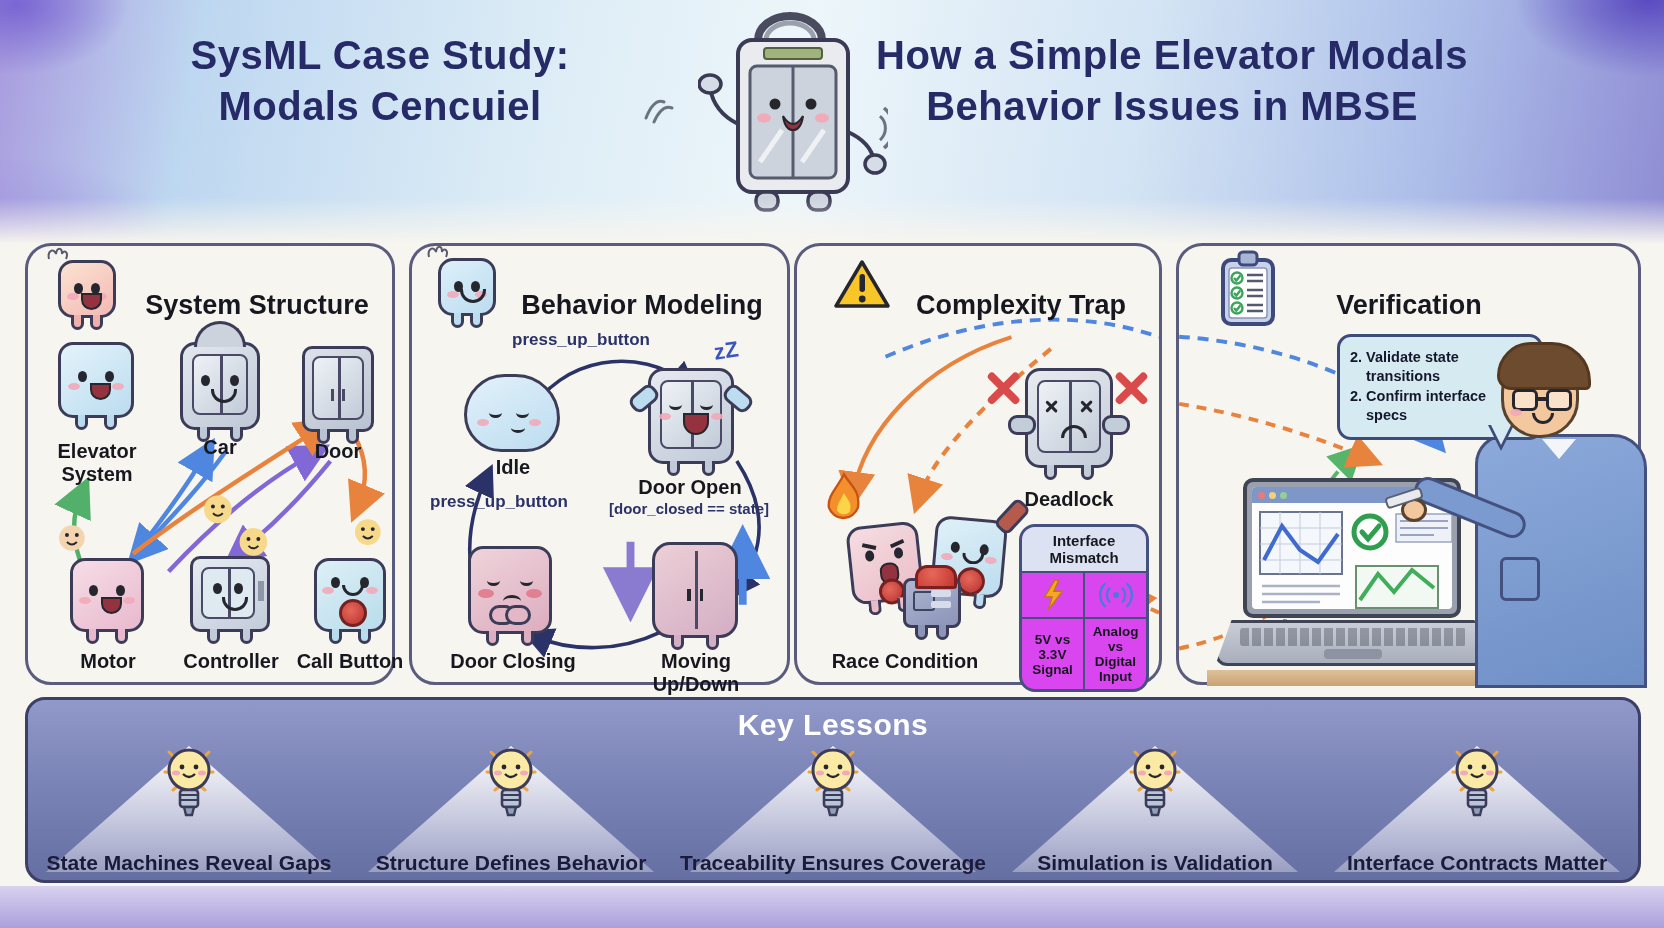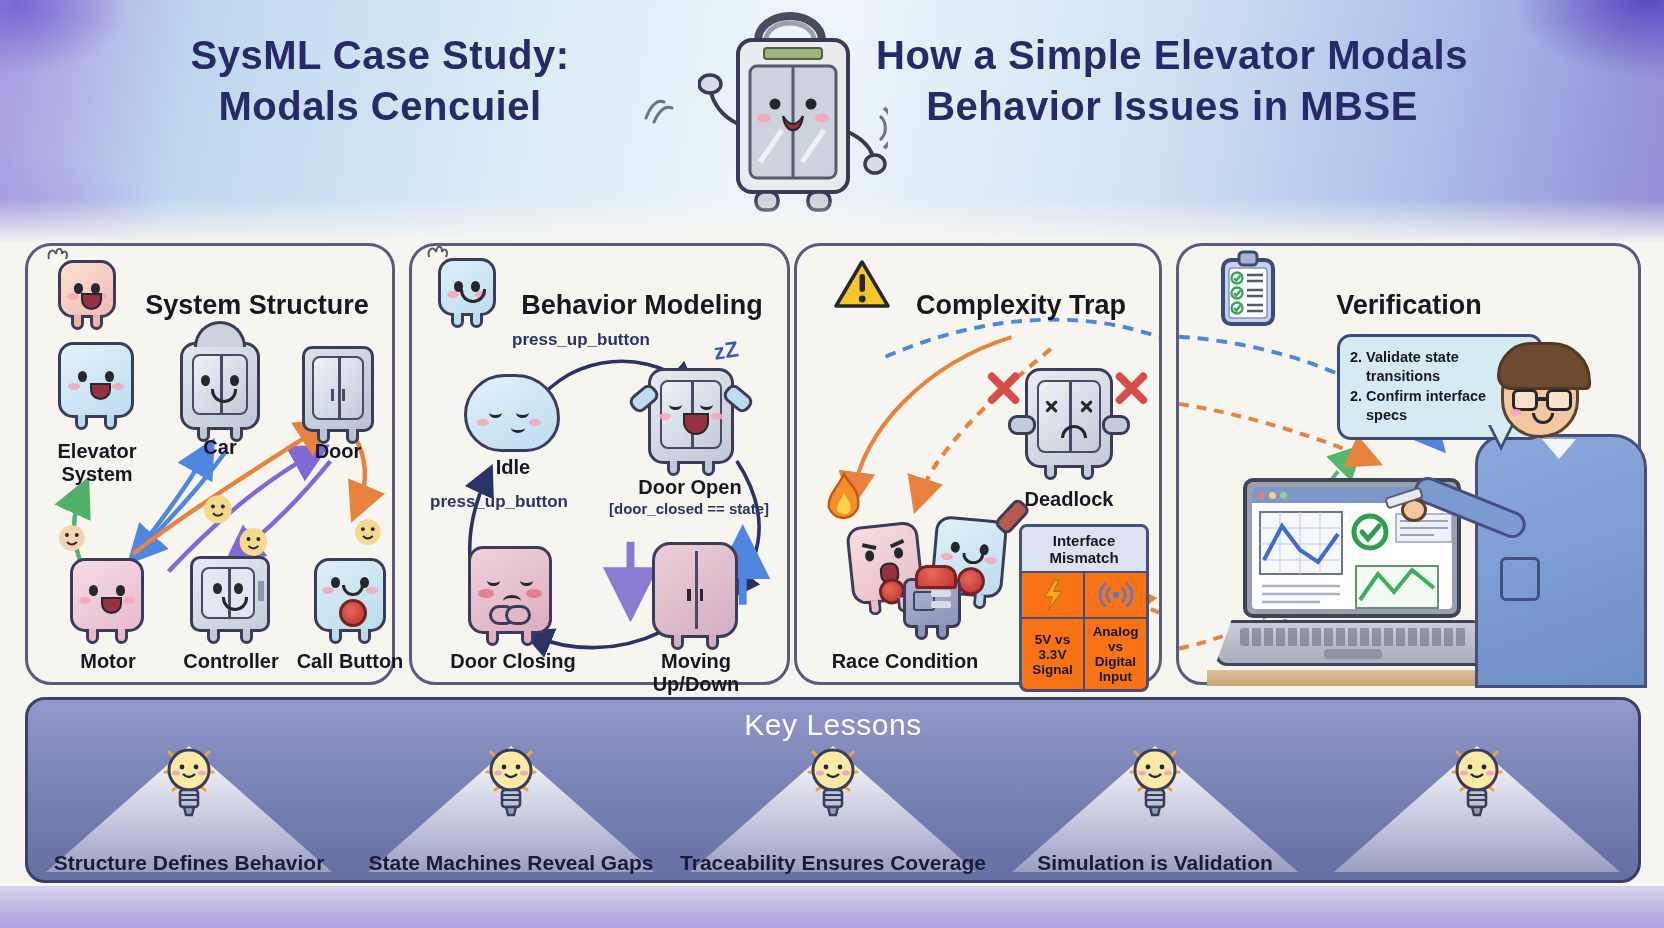--- a/index.html
+++ b/index.html
@@ -48,22 +48,22 @@
   .arch{position:absolute;left:50%;transform:translateX(-50%);top:-24px;width:52px;height:26px;
     background:#cdd3dd;border:3px solid #3c3c59;border-bottom:none;border-radius:26px 26px 0 0;box-sizing:border-box;}
   .tuft{position:absolute;left:50%;transform:translateX(-50%);top:-15px;width:26px;height:15px;}
 
   .char-label{position:absolute;font-weight:bold;font-size:20px;color:#17181f;text-align:center;line-height:1.15;}
   .t-label{position:absolute;font-weight:bold;font-size:17px;color:#2b3268;text-align:left;}
   .guard{position:absolute;font-weight:bold;font-size:15px;color:#2b3268;text-align:center;}
   .sleep{position:absolute;font-weight:bold;color:#3b55c0;font-size:22px;transform:rotate(-8deg);}
 
   
-  .mtable{position:absolute;left:222px;top:278px;width:130px;border:3px solid #44507e;border-radius:8px;
-    overflow:hidden;background:#f97316;box-sizing:border-box;}
+  .mtable{position:absolute;left:222px;top:278px;width:130px;border:3px solid #44507e;border-radius:16px;
+    overflow:hidden;background:#d946ef;box-sizing:border-box;}
   .mtable .hd{background:#dde2f2;border-bottom:2.5px solid #44507e;font-weight:bold;font-size:15px;
     text-align:center;padding:5px 2px;color:#17181f;}
   .mrow{display:flex;}
   .mcell{flex:1;border-right:2.5px solid #44507e;display:flex;align-items:center;justify-content:center;
     text-align:center;font-weight:bold;font-size:13.5px;color:#17181f;padding:5px 2px;box-sizing:border-box;}
   .mcell:last-child{border-right:none;}
   .micons{border-bottom:2.5px solid #44507e;height:44px;}
 
   
   .bubble{position:absolute;left:158px;top:88px;width:206px;background:#d6ebf1;border:3px solid #3e4a79;
@@ -96,21 +96,21 @@
   .p-pocket{position:absolute;left:22px;top:120px;width:34px;height:38px;border:3px solid #44507e;border-radius:6px;}
   .p-arm{position:absolute;left:232px;top:248px;width:118px;height:27px;background:#7b9ad0;border:3px solid #44507e;
     border-radius:16px;transform:rotate(22deg);z-index:3;box-sizing:border-box;}
   .p-hand{position:absolute;left:222px;top:252px;width:26px;height:24px;background:#f4c89e;border:3px solid #59422e;border-radius:50%;z-index:4;box-sizing:border-box;}
   .p-pen{position:absolute;left:206px;top:246px;width:34px;height:8px;background:#e8eaf0;border:2px solid #59606e;border-radius:4px;transform:rotate(-18deg);z-index:5;}
 
   
   .lessons{position:absolute;left:25px;top:697px;width:1616px;height:186px;border:3px solid #3c3f66;border-radius:20px;
     background:linear-gradient(180deg,#9099c8 0%,#7d86b8 40%,#666fa2 100%);overflow:hidden;box-sizing:border-box;}
   .lessons-title{position:absolute;left:0;top:8px;width:100%;text-align:center;color:#fff;
-    font-size:30px;font-weight:normal;letter-spacing:.5px;z-index:4;}
+    font-size:30px;font-weight:bold;letter-spacing:.5px;z-index:4;}
   .lesson-row{position:absolute;left:0;top:40px;width:100%;height:143px;display:flex;}
   .lesson{flex:1;position:relative;}
   .cone{position:absolute;left:50%;transform:translateX(-50%);top:6px;width:286px;height:126px;
     clip-path:polygon(50% 0,0 100%,100% 100%);
     background:linear-gradient(180deg,rgba(255,255,252,.96) 0%,rgba(248,246,252,.55) 70%,rgba(248,246,252,.35) 100%);}
   .bulb{position:absolute;left:50%;transform:translateX(-50%);top:2px;width:56px;height:80px;z-index:2;}
   .lesson-label{position:absolute;bottom:8px;width:100%;text-align:center;font-weight:bold;font-size:21px;color:#191b38;z-index:3;}
   .bottom-strip{position:absolute;left:0;top:886px;width:1664px;height:42px;
     background:linear-gradient(180deg,#d9d2ef,#ac9fdc);}
 </style>
@@ -603,42 +603,42 @@
             <circle cx="35" cy="25" r="2.4" fill="#26262e"></circle>
           <path d="M22 32 q6 6 12 0" fill="none" stroke="#26262e" stroke-width="2.4"></path>
           <ellipse cx="15" cy="31" rx="4" ry="2.5" fill="#f2a9b8"></ellipse>
             <ellipse cx="41" cy="31" rx="4" ry="2.5" fill="#f2a9b8"></ellipse>
           <rect x="19" y="48" width="18" height="17" rx="3" fill="#b9c6da" stroke="#3c3c59" stroke-width="2.6"></rect>
           <g stroke="#3c3c59" stroke-width="2">
               <path d="M20 53 h16 M20 58 h16"></path>
             </g>
           <path d="M23 65 h10 l-2 8 h-6 z" fill="#8fa0ba" stroke="#3c3c59" stroke-width="2.4"></path>
         </svg>
-        <div class="lesson-label">Structure Defines Behavior</div>
+        <div class="lesson-label">State Machines Reveal Gaps</div>
       </div>
 
       <div class="lesson">
         <div class="cone"></div>
         <svg class="bulb" viewBox="0 0 56 80">
           <g stroke="#f0a43c" stroke-width="3" stroke-linecap="round">
               <path d="M8 10 l6 6 M48 10 l-6 6 M4 30 l8 1 M52 30 l-8 1 M12 48 l6 -5 M44 48 l-6 -5"></path>
             </g>
           <circle cx="28" cy="28" r="20" fill="#fbeaa6" stroke="#3c3c59" stroke-width="3"></circle>
           <circle cx="21" cy="25" r="2.4" fill="#26262e"></circle>
             <circle cx="35" cy="25" r="2.4" fill="#26262e"></circle>
           <path d="M22 32 q6 6 12 0" fill="none" stroke="#26262e" stroke-width="2.4"></path>
           <ellipse cx="15" cy="31" rx="4" ry="2.5" fill="#f2a9b8"></ellipse>
             <ellipse cx="41" cy="31" rx="4" ry="2.5" fill="#f2a9b8"></ellipse>
           <rect x="19" y="48" width="18" height="17" rx="3" fill="#b9c6da" stroke="#3c3c59" stroke-width="2.6"></rect>
           <g stroke="#3c3c59" stroke-width="2">
               <path d="M20 53 h16 M20 58 h16"></path>
             </g>
           <path d="M23 65 h10 l-2 8 h-6 z" fill="#8fa0ba" stroke="#3c3c59" stroke-width="2.4"></path>
         </svg>
-        <div class="lesson-label">State Machines Reveal Gaps</div>
+        <div class="lesson-label">Structure Defines Behavior</div>
       </div>
 
       <div class="lesson">
         <div class="cone"></div>
         <svg class="bulb" viewBox="0 0 56 80">
           <g stroke="#f0a43c" stroke-width="3" stroke-linecap="round">
               <path d="M8 10 l6 6 M48 10 l-6 6 M4 30 l8 1 M52 30 l-8 1 M12 48 l6 -5 M44 48 l-6 -5"></path>
             </g>
           <circle cx="28" cy="28" r="20" fill="#fbeaa6" stroke="#3c3c59" stroke-width="3"></circle>
           <circle cx="21" cy="25" r="2.4" fill="#26262e"></circle>
@@ -687,19 +687,20 @@
             <circle cx="35" cy="25" r="2.4" fill="#26262e"></circle>
           <path d="M22 32 q6 6 12 0" fill="none" stroke="#26262e" stroke-width="2.4"></path>
           <ellipse cx="15" cy="31" rx="4" ry="2.5" fill="#f2a9b8"></ellipse>
             <ellipse cx="41" cy="31" rx="4" ry="2.5" fill="#f2a9b8"></ellipse>
           <rect x="19" y="48" width="18" height="17" rx="3" fill="#b9c6da" stroke="#3c3c59" stroke-width="2.6"></rect>
           <g stroke="#3c3c59" stroke-width="2">
               <path d="M20 53 h16 M20 58 h16"></path>
             </g>
           <path d="M23 65 h10 l-2 8 h-6 z" fill="#8fa0ba" stroke="#3c3c59" stroke-width="2.4"></path>
         </svg>
+        <div class="lesson-label">Interface Contracts Matter</div>
       </div>
 
     </div>
   </footer>
 
   <div class="bottom-strip"></div>
 </div>
 
 </body></html>

